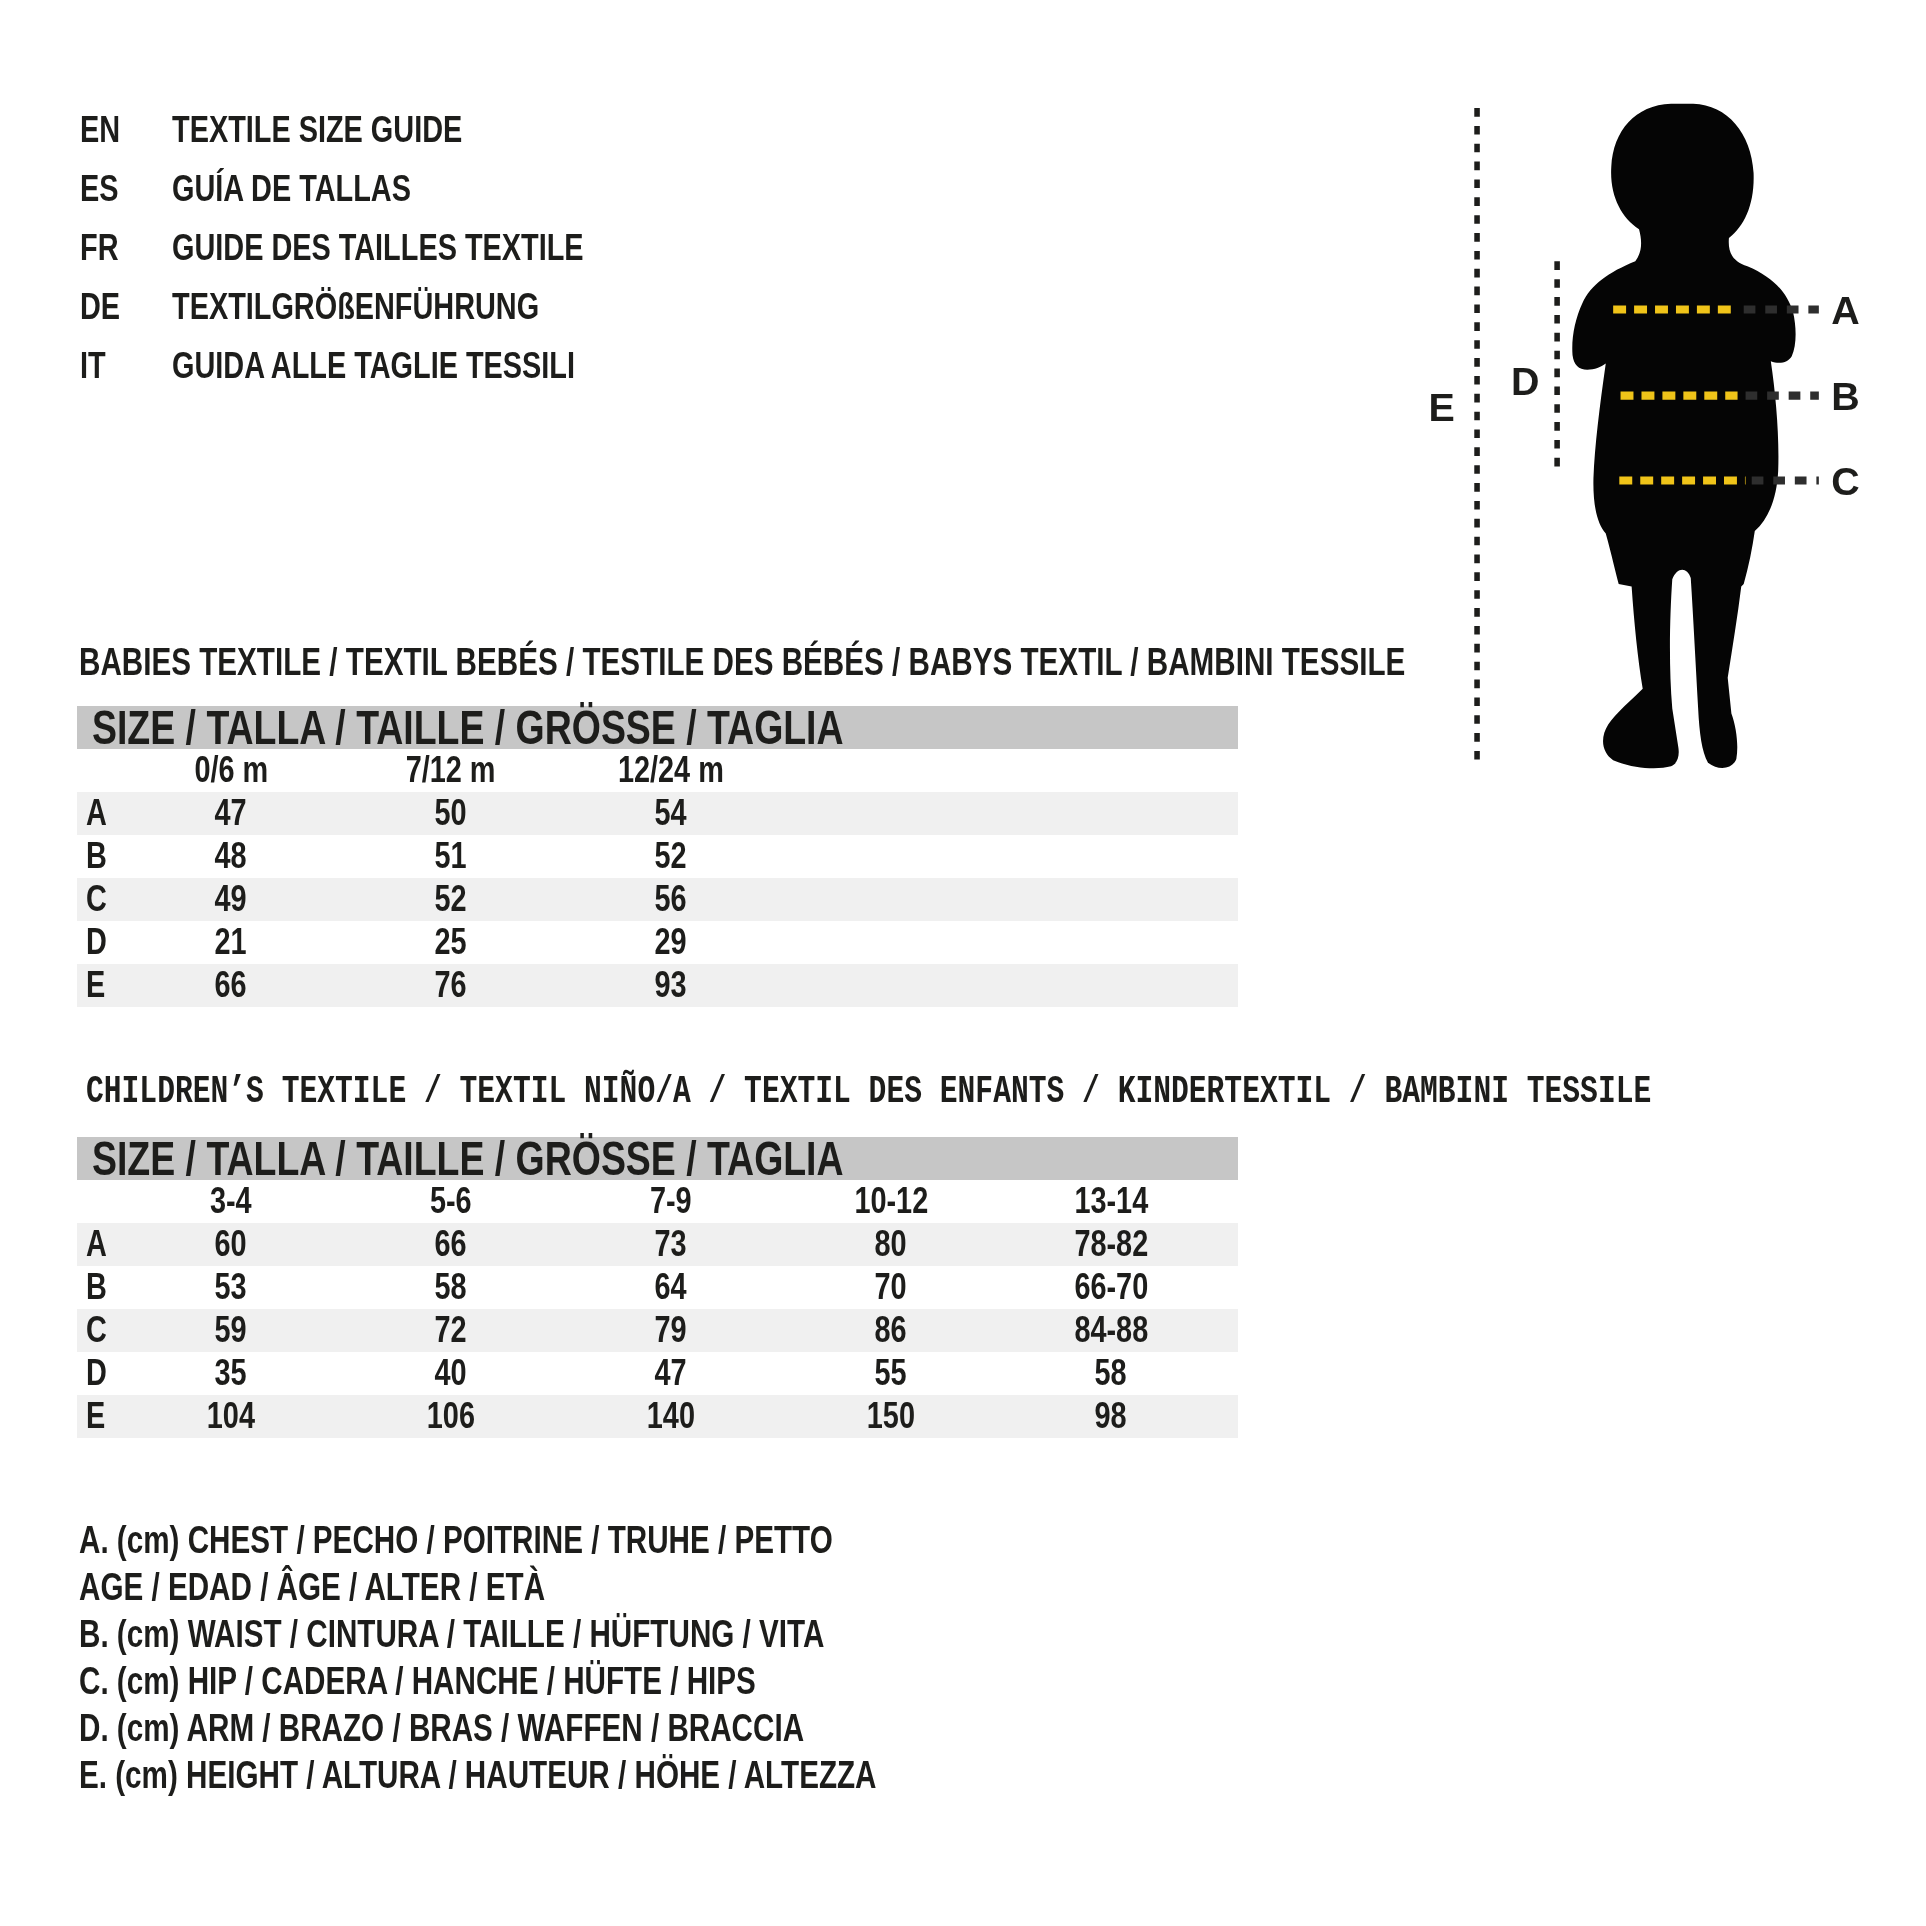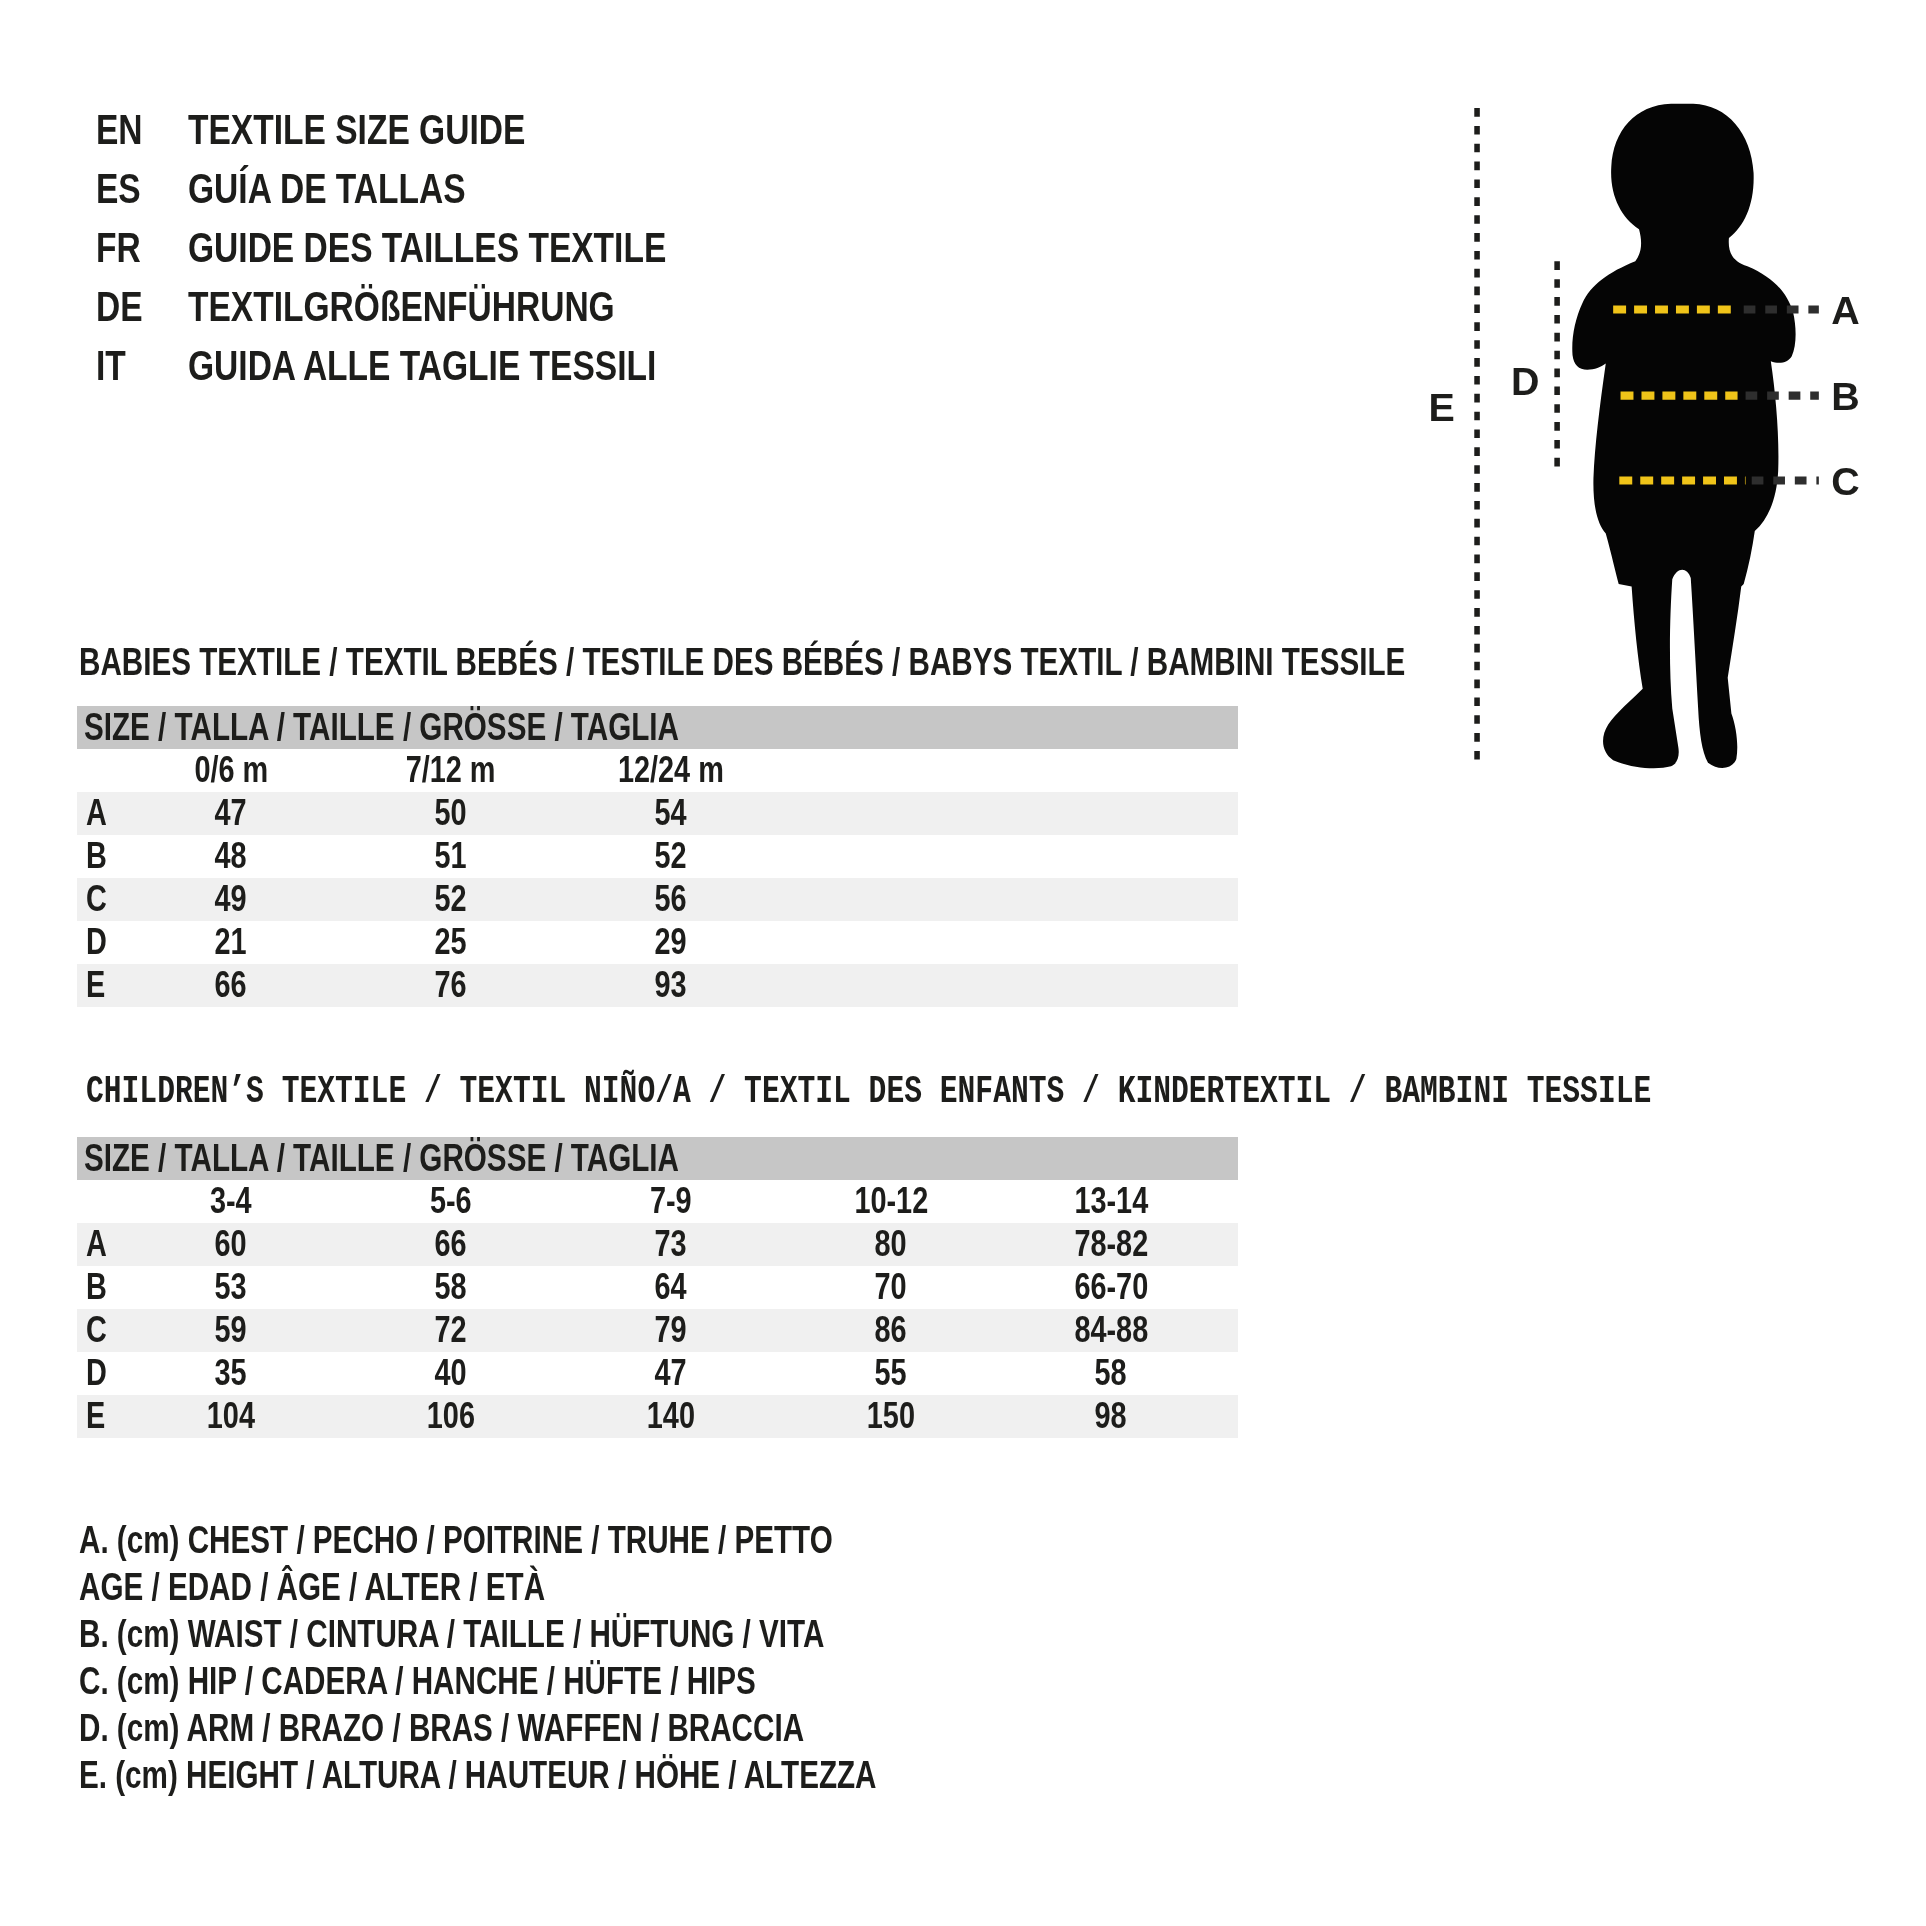--- a/index.html
+++ b/index.html
@@ -19,42 +19,42 @@
     font-family:"Liberation Sans","DejaVu Sans",sans-serif;
     font-weight:700;
     color:var(--text);
     overflow:hidden;
   }
   
   .cx{display:inline-block;transform:scaleX(0.78);transform-origin:0 50%;white-space:nowrap;}
   .cc{transform-origin:50% 50%;}
 
   
-  .langs{position:absolute;left:96px;top:100px;font-size:43px;}
+  .langs{position:absolute;left:80px;top:100px;font-size:37px;}
   .lang-row{display:flex;height:59px;align-items:center;}
   .lang-code{flex:0 0 92px;width:92px;}
 
   
   .figure{position:absolute;left:1405px;top:74px;width:521px;height:727px;}
   .sil{fill:var(--silhouette);}
   .vline{stroke:var(--text);stroke-width:9;stroke-dasharray:14 15;fill:none;}
   .mline-y{stroke:var(--measure-yellow);stroke-width:13;stroke-dasharray:21 13;fill:none;}
   .mline-d{stroke:var(--measure-dark);stroke-width:13;stroke-dasharray:19 16;fill:none;}
   .flabel{font-size:64px;font-weight:700;fill:var(--text);font-family:"Liberation Sans","DejaVu Sans",sans-serif;}
 
   
   .sec-heading{position:absolute;margin:0;font-size:38px;line-height:41px;font-weight:700;}
   #babies-heading{left:79px;top:642px;}
   #children-heading{left:86px;top:1071px;font-family:Liberation Mono, monospace;}
 
   
   .size-table{position:absolute;left:77px;width:1161px;}
   #babies-table{top:706px;}
   #children-table{top:1137px;}
-  .band{height:43px;background:var(--band-bg);display:flex;align-items:center;padding-left:7px;box-sizing:border-box;font-size:38px;}
+  .band{height:43px;background:var(--band-bg);display:flex;align-items:center;padding-left:15px;box-sizing:border-box;font-size:48px;}
   .trow{height:43px;display:flex;align-items:flex-start;font-size:37px;}
   .trow.alt{background:var(--row-alt-bg);}
   .tlabel{flex:0 0 44px;width:44px;padding-left:8.6px;box-sizing:border-box;}
   .tcell{flex:0 0 220px;width:220px;display:flex;justify-content:center;align-items:center;text-align:center;}
 
   
   .legend{position:absolute;left:79px;top:1517px;font-size:38px;}
   .legend-line{height:47px;display:flex;align-items:center;}
 </style>
 </head>

